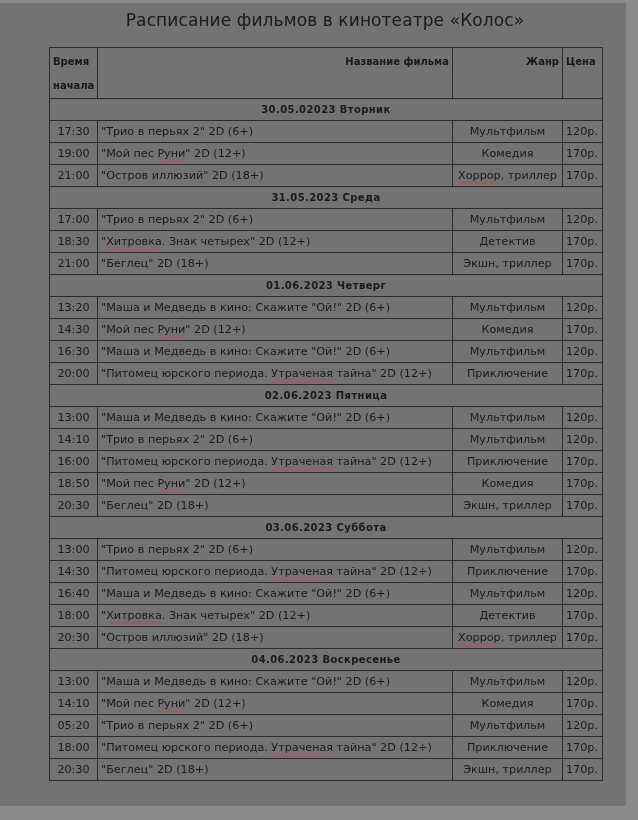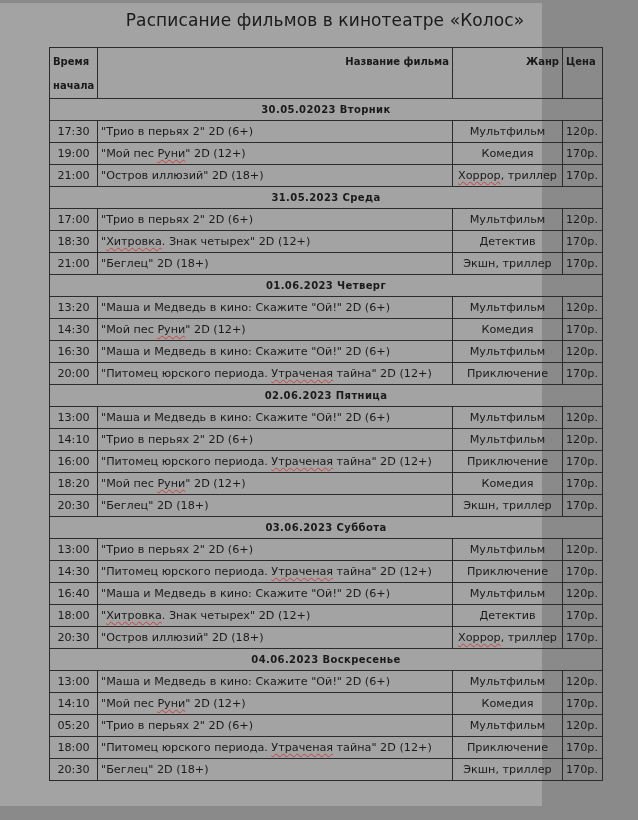--- a/index.html
+++ b/index.html
@@ -1,17 +1,17 @@
 <!DOCTYPE html>
 <html><head>
 <meta charset="utf-8">
 <style>
   html, body { margin: 0; padding: 0; }
   body { width: 638px; height: 820px; background: #8a8a8a; position: relative; overflow: hidden; font-family: "DejaVu Sans", sans-serif; }
-  .page { position: absolute; left: 0; top: 3px; width: 542px; height: 803px; background: #a3a3a3; }
+  .page { position: absolute; left: 0; top: 3px; width: 626px; height: 803px; background: #737373; }
   .title { position: absolute; top: 7px; left: 0; width: 650px; text-align: center; font-size: 17px; color: #1a1a1a; letter-spacing: 0.1px; }
   table.sched { position: absolute; left: 49px; top: 44px; width: 553px; border-collapse: collapse; table-layout: fixed; font-size: 11.2px; color: #1a1a1a; }
   table.sched td, table.sched th { border: 1.4px solid #2b2b2b; padding: 0 3px; height: 21px; line-height: 21px; white-space: nowrap; overflow: hidden; }
   table.sched th { font-weight: bold; font-size: 10px; vertical-align: top; line-height: 24px; height: 41px; padding-top: 2px; margin-top: 7px; }
   th.c-time { text-align: left; padding-left: 2px; }
   th.c-title, th.c-genre { text-align: right; }
   th.c-price { text-align: left; padding-left: 3px; }
   td.day { text-align: center; font-weight: bold; height: 22px; line-height: 22px; font-size: 10px; letter-spacing: 0.4px; }
   td.time { text-align: center; padding: 0 2px; }
   td.mtitle { text-align: left; padding-left: 2px; }
@@ -126,21 +126,21 @@
           <td class="genre">Мультфильм</td>
           <td class="price">120р.</td>
         </tr>
         <tr>
           <td class="time">16:00</td>
           <td class="mtitle">"Питомец юрского периода. <span class="squiggle">Утраченая</span> тайна" 2D (12+)</td>
           <td class="genre">Приключение</td>
           <td class="price">170р.</td>
         </tr>
         <tr>
-          <td class="time">18:20</td>
+          <td class="time">18:50</td>
           <td class="mtitle">"Мой пес <span class="squiggle">Руни</span>" 2D (12+)</td>
           <td class="genre">Комедия</td>
           <td class="price">170р.</td>
         </tr>
         <tr>
           <td class="time">20:30</td>
           <td class="mtitle">"Беглец" 2D (18+)</td>
           <td class="genre">Экшн, триллер</td>
           <td class="price">170р.</td>
         </tr>

